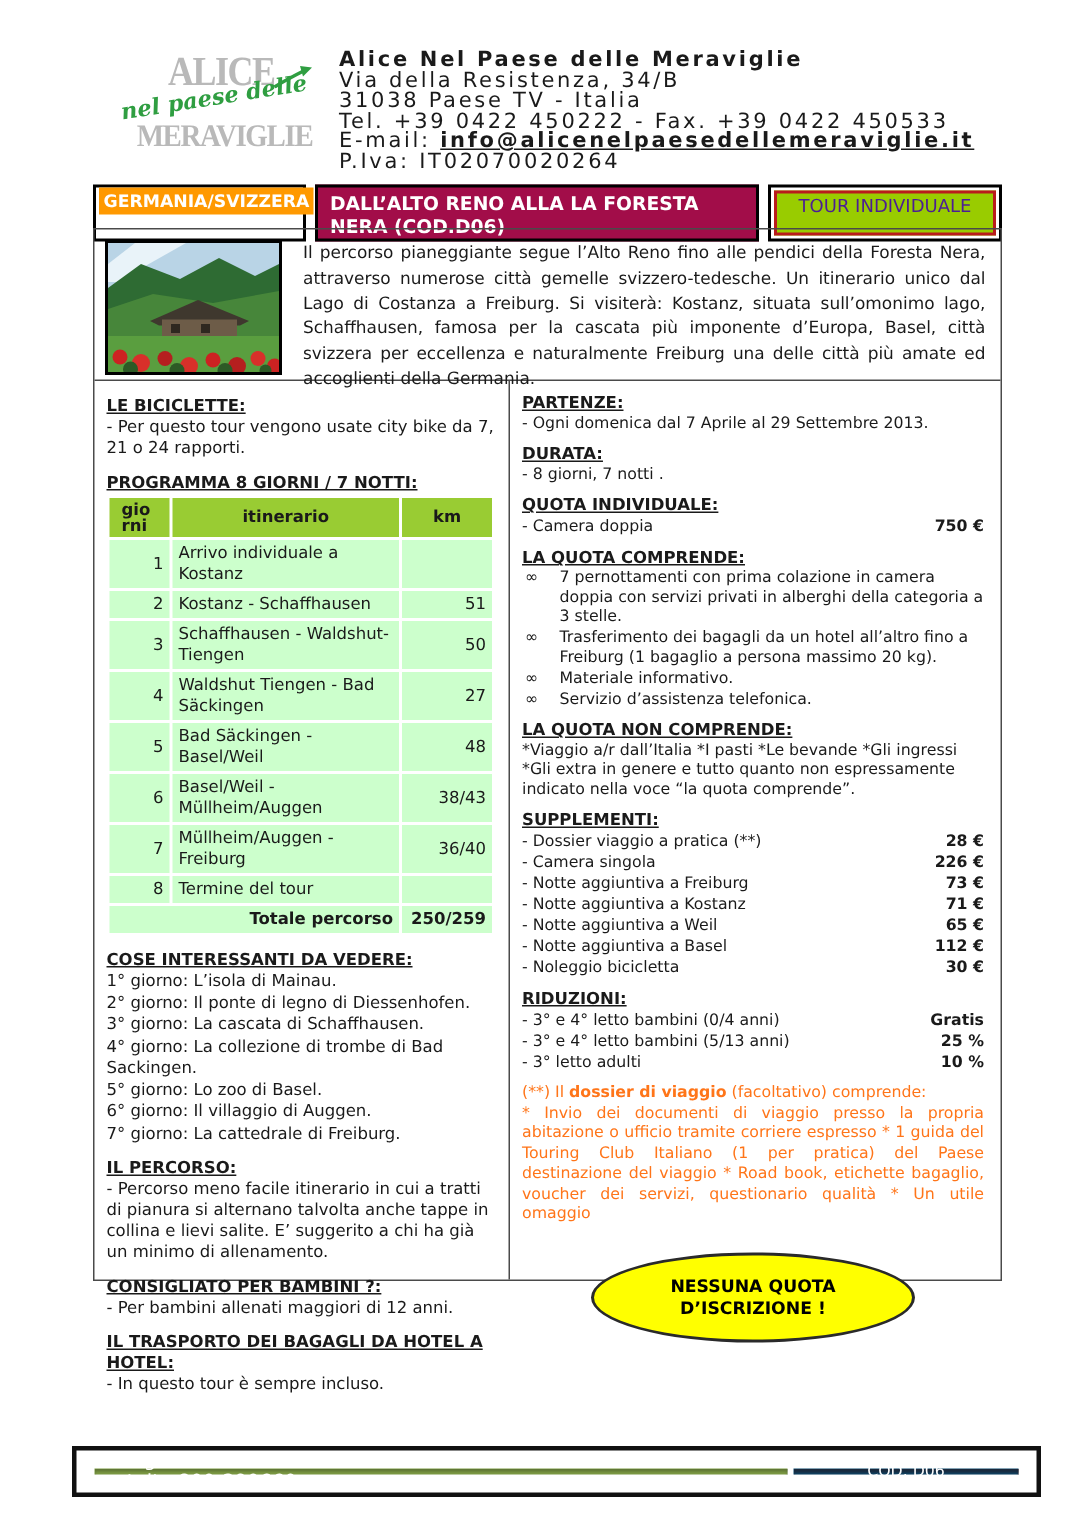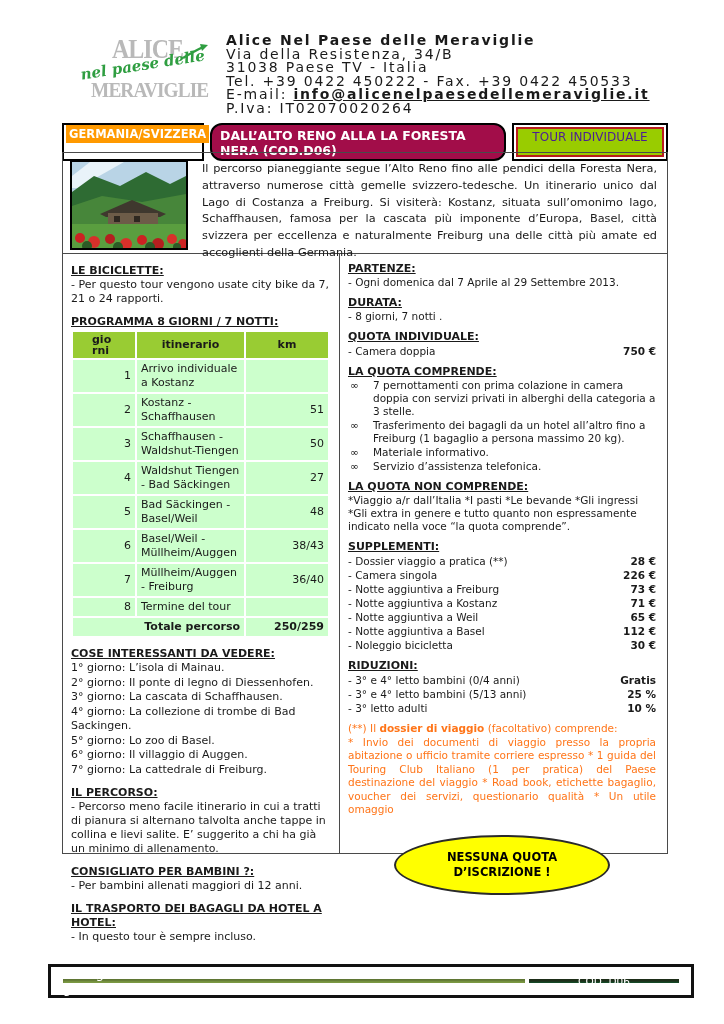--- a/index.html
+++ b/index.html
@@ -20,21 +20,21 @@
   .company{margin-left:140px;font-size:14px;letter-spacing:1.8px;line-height:13.5px;color:#1a1a1a;}
   .company .name{font-weight:bold;}
   .company a{color:#1a1a1a;font-weight:bold;text-decoration:underline;}
 
   
   .banner{position:absolute;top:123px;left:62px;width:606px;height:38px;display:flex;}
   .banner-cell{box-sizing:border-box;border:2px solid #000;background:#fff;}
   .b-region{width:142px;display:flex;align-items:flex-start;padding-left:2px;}
   .b-region span{background:#ff9900;color:#fff;font-weight:bold;font-size:11.5px;padding:2px 3px;white-space:nowrap;}
   .b-title{width:296px;margin-left:6px;background:#a20d49;color:#fff;font-weight:bold;
-           font-size:12.5px;line-height:15px;padding:3px 6px 0 8px;border-radius:12px;}
+           font-size:12.5px;line-height:15px;padding:3px 6px 0 8px;}
   .b-tour{flex:1;margin-left:6px;display:flex;align-items:center;justify-content:center;padding:2px;}
   .b-tour span{display:block;box-sizing:border-box;width:100%;height:100%;background:#99cc00;
            border:2px solid #b91c1c;color:#4c1d95;font-weight:normal;font-size:12px;line-height:14px;
            text-align:center;padding-top:1px;}
 
   
   .main{position:absolute;top:152px;left:62px;width:606px;height:702px;
         border:1px solid #4a4a4a;box-sizing:border-box;}
   .intro-row{display:flex;gap:14px;padding:7px 10px 6px 7px;height:101px;box-sizing:border-box;
         border-bottom:1px solid #4a4a4a;}
@@ -45,21 +45,21 @@
   .col-left{width:277px;box-sizing:border-box;border-right:1px solid #4a4a4a;
             padding:10px 9px 0 8px;font-size:11px;line-height:14px;}
   .col-right{flex:1;box-sizing:border-box;padding:8px 11px 0 8px;font-size:10.5px;line-height:13px;}
 
   .h{font-weight:bold;text-decoration:underline;font-size:11px;line-height:14px;}
   .sec{margin-bottom:9px;}
   .sec-r{margin-bottom:7px;}
 
   
   table.prog{border-collapse:separate;border-spacing:2px;width:100%;margin-top:1px;}
-  table.prog th{background:#99cc33;font-weight:bold;font-size:11px;padding:2px 19px;}
+  table.prog th{background:#99cc33;font-weight:bold;font-size:11px;padding:2px 8px;}
   table.prog td{background:#ccffcc;font-size:11px;padding:2px 4px;}
   th.c-day{width:24px;word-break:break-all;line-height:11px;text-align:left;}
   th.c-itin{text-align:center;}
   th.c-km{width:44px;text-align:center;}
   td.c-day{text-align:right;width:24px;}
   td.c-km{text-align:right;width:44px;}
   tr.total-row td{font-weight:bold;}
   td.total-label{text-align:right;}
 
   .sight{line-height:14.5px;}
@@ -74,21 +74,21 @@
   .badge{width:212px;height:56px;margin:18px auto 0 auto;background:#ffff00;
          border:2px solid #2a2a2a;border-radius:50%;display:flex;flex-direction:column;
          align-items:center;justify-content:center;font-weight:bold;font-size:11.5px;
          line-height:15px;color:#000;}
 
   
   .footer{position:absolute;top:964px;left:48px;width:646px;height:34px;box-sizing:border-box;
           border:3px solid #111;background:#fff;display:flex;padding:12px;gap:4px;}
   .f-green{flex:1;background:#7d9b44;color:#fff;font-size:13px;display:flex;
            align-items:center;justify-content:center;box-shadow:inset 0 2px 2px rgba(0,0,0,.25);}
-  .f-red{width:150px;background:#14532d;color:#fff;font-size:10.5px;display:flex;
+  .f-red{width:150px;background:#0c4a6e;color:#fff;font-size:10.5px;display:flex;
          align-items:center;justify-content:center;box-shadow:inset 0 3px 2px rgba(40,0,0,.45);}
 </style>
 </head>
 <body>
 
 <div class="page">
 
   <div class="header">
     <div class="logo">
       <div class="logo-top">ALICE</div>

